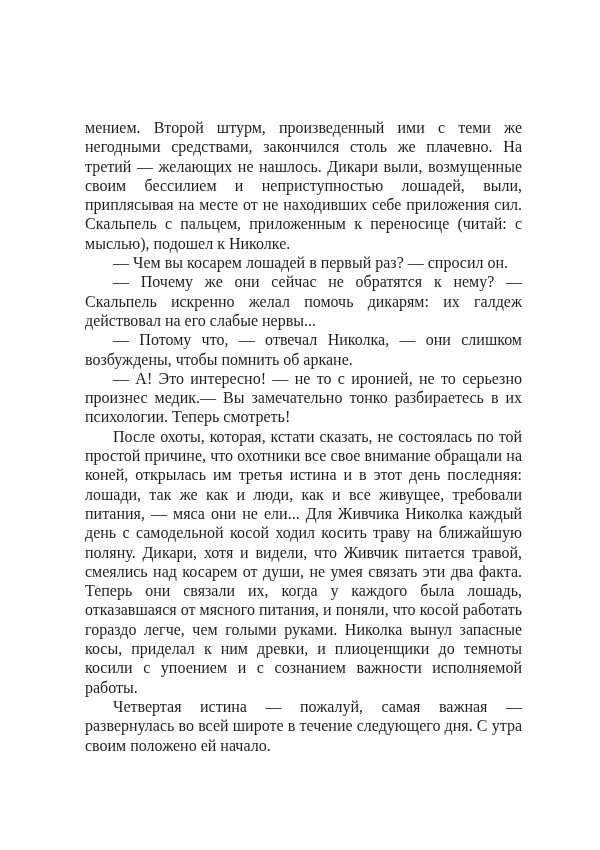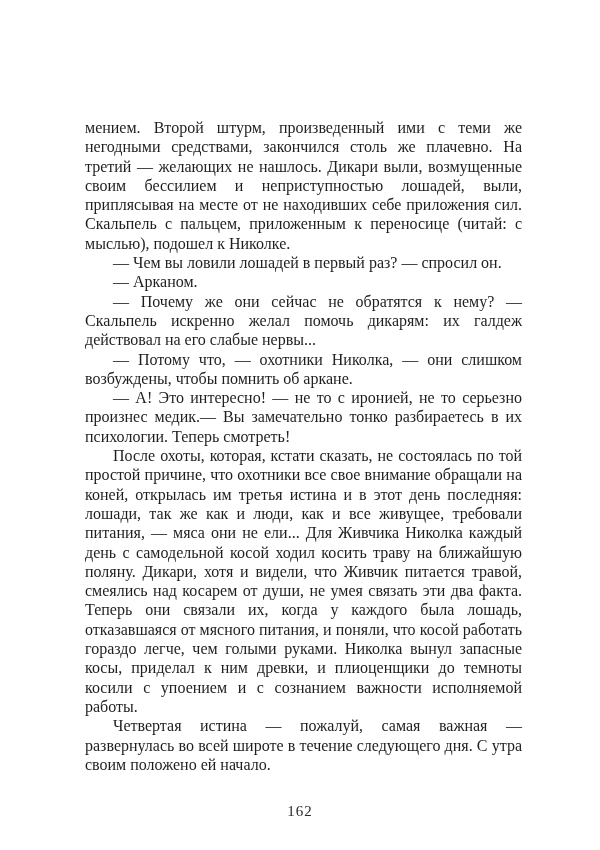--- a/index.html
+++ b/index.html
@@ -46,22 +46,20 @@
     color: #2a2a2a;
     letter-spacing: 1px;
   }
 </style>
 </head>
 <body>
 
 <div class="page">
   <div class="text-block">
     <p class="para no-indent">мением. Второй штурм, произведенный ими с теми же негодными средствами, закончился столь же плачевно. На третий — желающих не нашлось. Дикари выли, возмущенные своим бессилием и неприступностью лошадей, выли, приплясывая на месте от не находивших себе приложения сил. Скальпель с пальцем, приложенным к переносице (читай: с мыслью), подошел к Николке.</p>
-    <p class="para">— Чем вы ловили лошадей в первый раз? — спросил он.</p>
-    <p class="para">— Арканом.</p>
+    <p class="para">— Чем вы косарем лошадей в первый раз? — спросил он.</p>
     <p class="para">— Почему же они сейчас не обратятся к нему? — Скальпель искренно желал помочь дикарям: их галдеж действовал на его слабые нервы...</p>
-    <p class="para">— Потому что, — охотники Николка, — они слишком возбуждены, чтобы помнить об аркане.</p>
+    <p class="para">— Потому что, — отвечал Николка, — они слишком возбуждены, чтобы помнить об аркане.</p>
     <p class="para">— А! Это интересно! — не то с иронией, не то серьезно произнес медик.— Вы замечательно тонко разбираетесь в их психологии. Теперь смотреть!</p>
     <p class="para">После охоты, которая, кстати сказать, не состоялась по той простой причине, что охотники все свое внимание обращали на коней, открылась им третья истина и в этот день последняя: лошади, так же как и люди, как и все живущее, требовали питания, — мяса они не ели... Для Живчика Николка каждый день с самодельной косой ходил косить траву на ближайшую поляну. Дикари, хотя и видели, что Живчик питается травой, смеялись над косарем от души, не умея связать эти два факта. Теперь они связали их, когда у каждого была лошадь, отказавшаяся от мясного питания, и поняли, что косой работать гораздо легче, чем голыми руками. Николка вынул запасные косы, приделал к ним древки, и плиоценщики до темноты косили с упоением и с сознанием важности исполняемой работы.</p>
     <p class="para">Четвертая истина — пожалуй, самая важная — развернулась во всей широте в течение следующего дня. С утра своим положено ей начало.</p>
   </div>
-  <div class="page-number">162</div>
 </div>
 
 </body></html>

